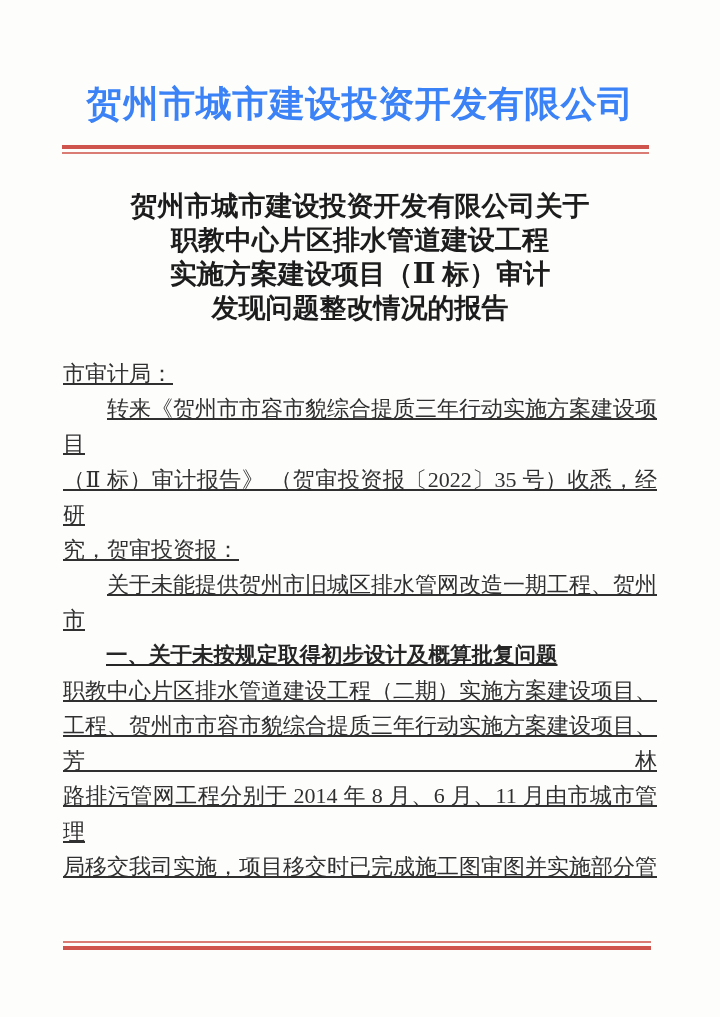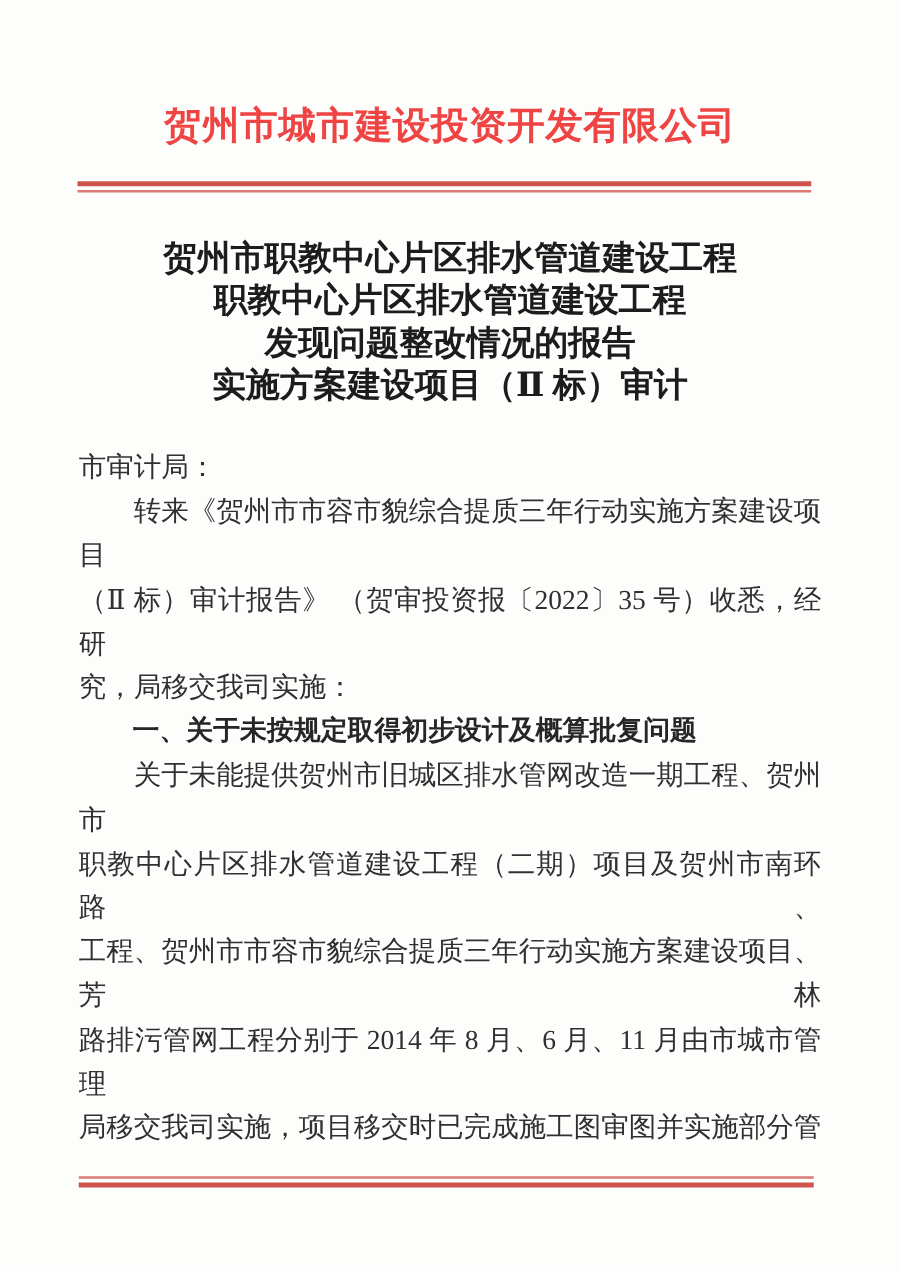--- a/index.html
+++ b/index.html
@@ -10,23 +10,23 @@
     margin: 0 auto;
     background: #fdfdfc;
     overflow: hidden;
     font-family: "Liberation Serif", "DejaVu Serif", serif;
   }
   
   .letterhead {
     position: absolute;
     top: 84px; left: 0; right: 0;
     text-align: center;
-    color: #ef4444;
+    color: #3b82f6;
     font-weight: 700;
-    font-size: 30px;
+    font-size: 36px;
     line-height: 1.15;
     letter-spacing: 0.5px;
     white-space: nowrap;
   }
   .rule-top {
     position: absolute;
     top: 145px; left: 62px; width: 587px;
     height: 3px;
     border-top: 4px solid #cf544d;
     border-bottom: 2px solid #da7b74;
@@ -49,21 +49,21 @@
     line-height: 34px;
   }
   
   .doc-body {
     position: absolute;
     top: 356px; left: 63px; width: 594px;
     color: #303030;
     font-size: 22px;
     line-height: 35.2px;
   }
-  .line { white-space: nowrap; }
+  .line { white-space: nowrap; text-decoration: underline; }
   .line.j {
     white-space: normal;
     text-align: justify;
     text-align-last: justify;
   }
   .line.indent { text-indent: 2em; }
   .line.heading {
     font-family: "Liberation Sans", "DejaVu Sans", sans-serif;
     font-weight: 700;
     color: #262626;
@@ -78,34 +78,34 @@
 </head>
 <body>
 
 <div class="page">
 
   <div class="letterhead">贺州市城市建设投资开发有限公司</div>
 
   <div class="rule-top"></div>
 
   <div class="doc-title">
-    <div>贺州市职教中心片区排水管道建设工程</div>
+    <div>贺州市城市建设投资开发有限公司关于</div>
     <div>职教中心片区排水管道建设工程</div>
+    <div>实施方案建设项目（Ⅱ 标）审计</div>
     <div>发现问题整改情况的报告</div>
-    <div>实施方案建设项目（Ⅱ 标）审计</div>
   </div>
 
   <div class="doc-body">
     <div class="line">市审计局：</div>
     <div class="line j indent">转来《贺州市市容市貌综合提质三年行动实施方案建设项目</div>
     <div class="line j">（Ⅱ 标）审计报告》 （贺审投资报〔2022〕35 号）收悉，经研</div>
-    <div class="line">究，局移交我司实施：</div>
+    <div class="line">究，贺审投资报：</div>
+    <div class="line j indent">关于未能提供贺州市旧城区排水管网改造一期工程、贺州市</div>
     <div class="line heading indent">一、关于未按规定取得初步设计及概算批复问题</div>
-    <div class="line j indent">关于未能提供贺州市旧城区排水管网改造一期工程、贺州市</div>
-    <div class="line j">职教中心片区排水管道建设工程（二期）项目及贺州市南环路、</div>
+    <div class="line j">职教中心片区排水管道建设工程（二期）实施方案建设项目、</div>
     <div class="line j">工程、贺州市市容市貌综合提质三年行动实施方案建设项目、芳林</div>
     <div class="line j">路排污管网工程分别于 2014 年 8 月、6 月、11 月由市城市管理</div>
     <div class="line j">局移交我司实施，项目移交时已完成施工图审图并实施部分管</div>
 
   </div>
 
   <div class="rule-bottom"></div>
 
 </div>
 

